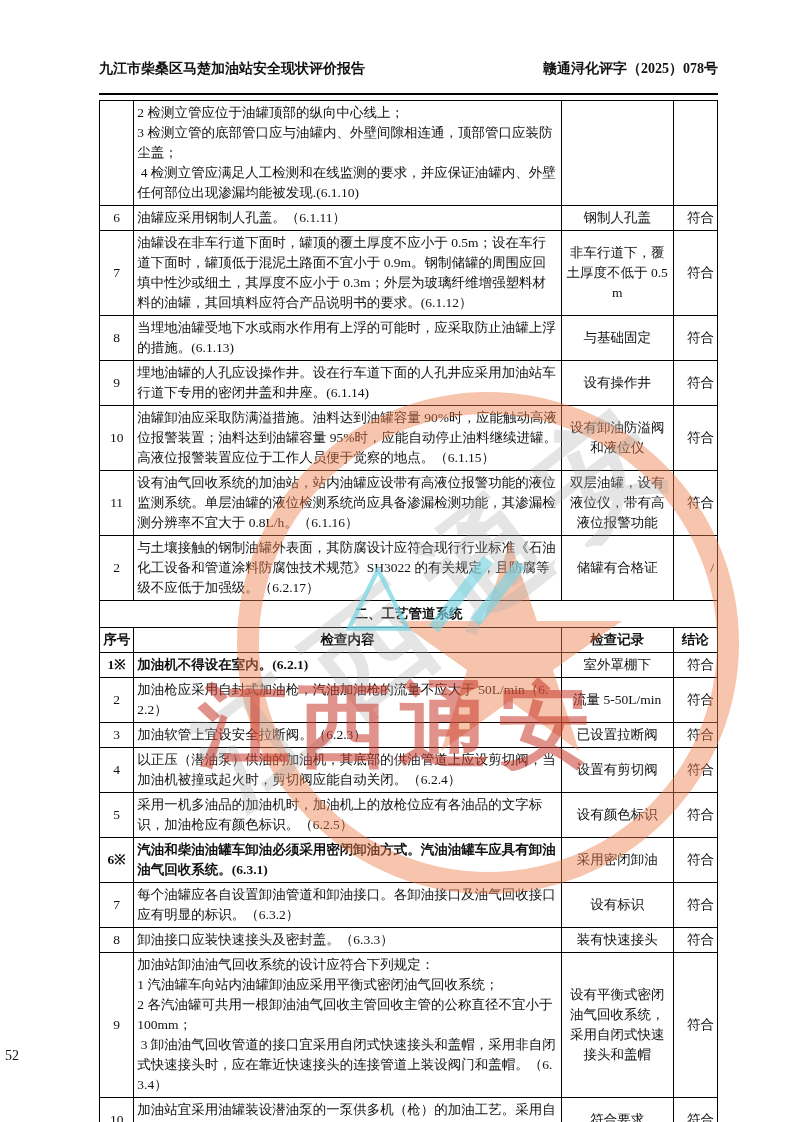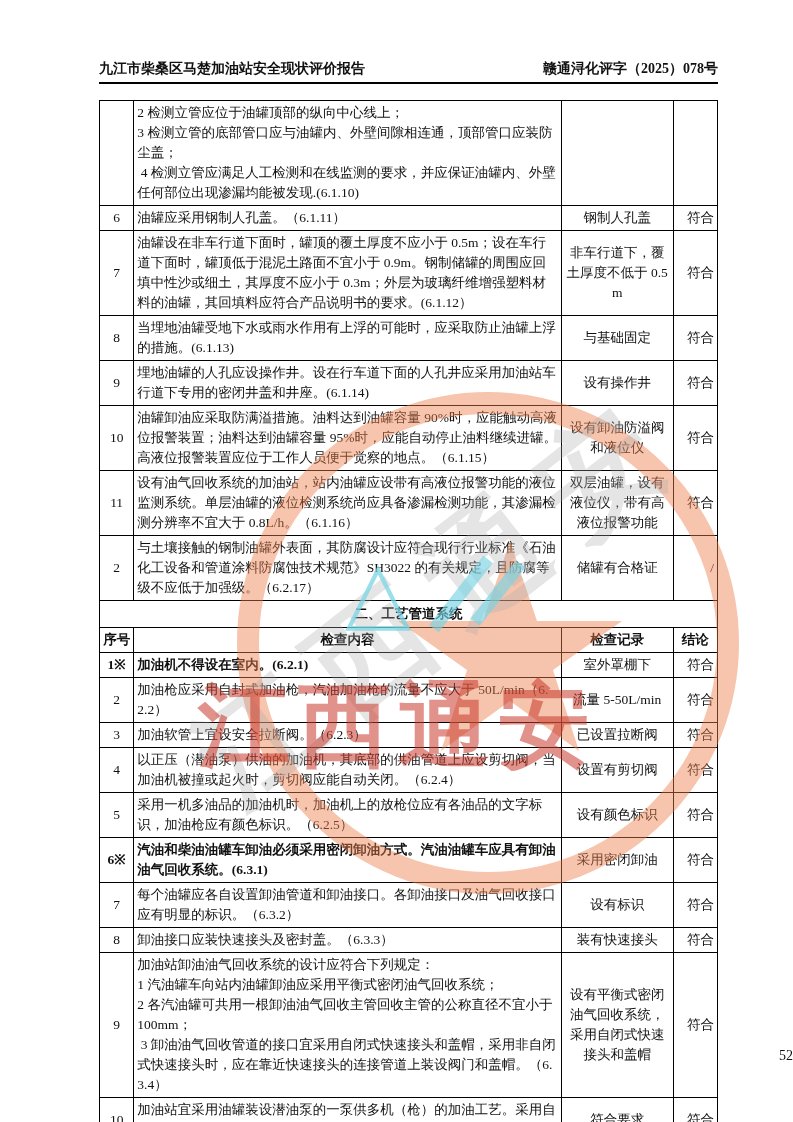--- a/index.html
+++ b/index.html
@@ -11,21 +11,21 @@
     overflow:hidden;
     font-family:"Liberation Serif","DejaVu Serif",serif;
     color:#111;
   }
   
   .doc-header{
     position:absolute;left:99px;top:60px;width:619px;
     display:flex;justify-content:space-between;align-items:flex-end;
     font-size:14px;font-weight:bold;
     border-bottom:2px solid #000;
-    padding-bottom:4px;
+    padding-bottom:15px;
   }
   
   table.report{
     position:absolute;left:99px;top:100px;
     width:619px;
     border-collapse:collapse;
     table-layout:fixed;
     font-size:13.5px;
     line-height:20px;
   }
@@ -42,21 +42,21 @@
   tr.section-title-row td{
     text-align:center;font-weight:bold;padding:3px 0;
   }
   tr.columns-header-row td{
     text-align:center;font-weight:bold;
   }
   td.bold{font-weight:bold;}
   
   .doc-footer{
     position:absolute;left:5px;right:0;top:1048px;
-    text-align:right;font-size:14px;
+    text-align:left;font-size:14px;
   }
   
   .watermark-layer{
     position:absolute;inset:0;
     pointer-events:none;
   }
   .seal-ring{
     position:absolute;left:237px;top:392px;
     width:458px;height:458px;
     border:22px solid rgba(237,125,73,0.45);

